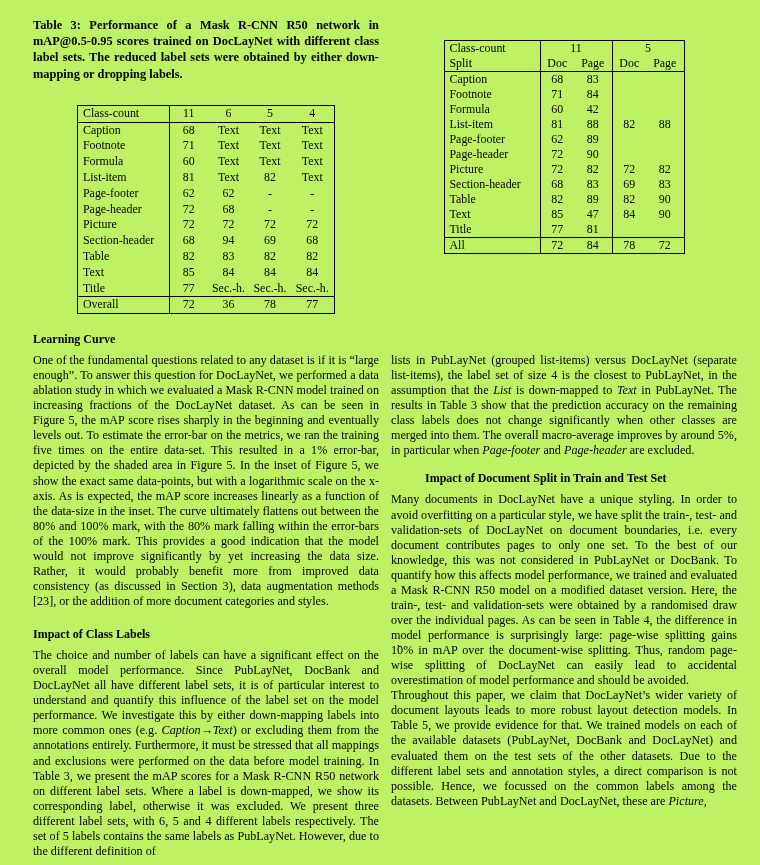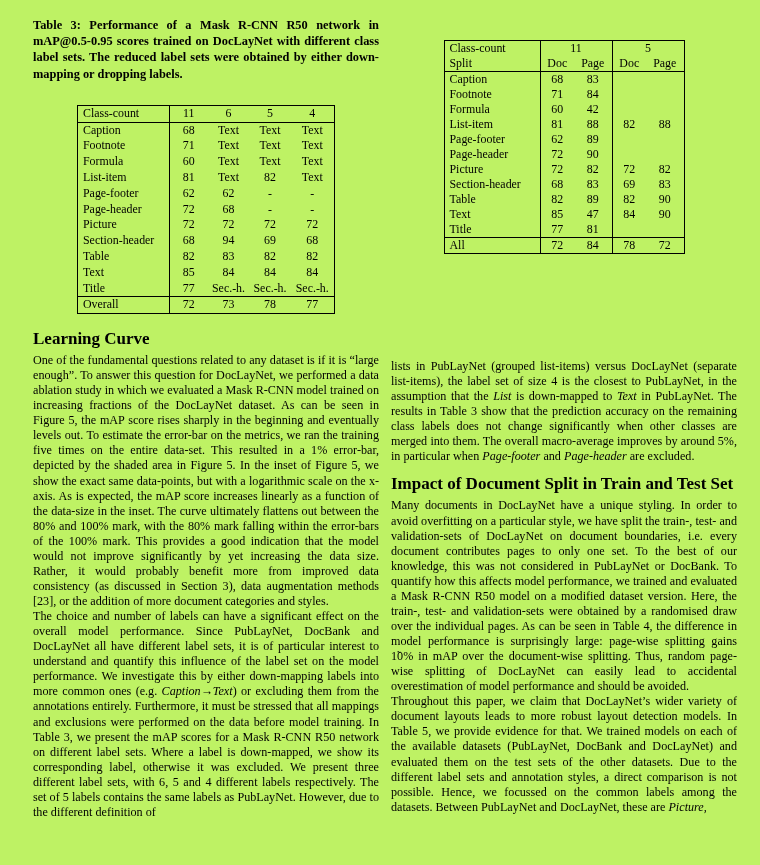--- a/index.html
+++ b/index.html
@@ -32,29 +32,29 @@
   .paper-table th:first-child, .paper-table td:first-child {
     text-align:left; padding-left:5px; border-right:1px solid #000;
   }
   .paper-table thead tr.rule-bottom th { border-bottom:1px solid #000; }
   .paper-table tr.rule-top td { border-top:1px solid #000; }
   .t4 tbody td:nth-child(3), .t4 tr.rule-top td:nth-child(3) { border-right:1px solid #000; }
   .t4 thead tr.h1 th:nth-child(2) { border-right:1px solid #000; }
   .t4 thead tr.h2row th:nth-child(3) { border-right:1px solid #000; }
 
   h2.section-heading {
-    font-size:17px; line-height:18px; font-weight:bold;
+    font-size:12px; line-height:18px; font-weight:bold;
     margin:16px 0 5px 0;
   }
-  .col-right h2.section-heading { margin-top:11px; }
+  .col-right h2.section-heading { margin-top:11px;margin-left:34px; }
   p.body-text {
     margin:0; font-size:12.15px; line-height:15.06px;
     text-align:justify;
   }
-  p.continuation { margin-top:22px; }
+  p.continuation { margin-top:16px; }
   .it { font-style:italic; }
 </style>
 </head>
 <body>
 
 <div class="page">
 
   <div class="col col-left">
     <div class="top-block">
       <p class="caption">Table 3: Performance of a Mask R-CNN R50 network in mAP@0.5-0.95 scores trained on DocLayNet with different class label sets. The reduced label sets were obtained by either down-mapping or dropping labels.</p>
@@ -151,31 +151,32 @@
               <td>77</td>
               <td>Sec.-h.</td>
               <td>Sec.-h.</td>
               <td>Sec.-h.</td>
             </tr>
           </tbody>
         <tbody>
           <tr class="rule-top">
             <td>Overall</td>
             <td>72</td>
-            <td>73</td>
+            <td>36</td>
             <td>78</td>
             <td>77</td>
           </tr>
         </tbody>
       </table>
     </div>
 
     <h2 class="section-heading">Learning Curve</h2>
     <p class="body-text"><span>One of the fundamental questions related to any dataset is if it is “large enough”. To answer this question for DocLayNet, we performed a data ablation study in which we evaluated a Mask R-CNN model trained on increasing fractions of the DocLayNet dataset. As can be seen in Figure 5, the mAP score rises sharply in the beginning and eventually levels out. To estimate the error-bar on the metrics, we ran the training five times on the entire data-set. This resulted in a 1% error-bar, depicted by the shaded area in Figure 5. In the inset of Figure 5, we show the exact same data-points, but with a logarithmic scale on the x-axis. As is expected, the mAP score increases linearly as a function of the data-size in the inset. The curve ultimately flattens out between the 80% and 100% mark, with the 80% mark falling within the error-bars of the 100% mark. This provides a good indication that the model would not improve significantly by yet increasing the data size. Rather, it would probably benefit more from improved data consistency (as discussed in Section 3), data augmentation methods [23], or the addition of more document categories and styles.</span></p>
 
+    <h2 class="section-heading">Impact of Class Labels</h2>
     <p class="body-text"><span>The choice and number of labels can have a significant effect on the overall model performance. Since PubLayNet, DocBank and DocLayNet all have different label sets, it is of particular interest to understand and quantify this influence of the label set on the model performance. We investigate this by either down-mapping labels into more common ones (e.g. </span><span class="it">Caption</span><span>→</span><span class="it">Text</span><span>) or excluding them from the annotations entirely. Furthermore, it must be stressed that all mappings and exclusions were performed on the data before model training. In Table 3, we present the mAP scores for a Mask R-CNN R50 network on different label sets. Where a label is down-mapped, we show its corresponding label, otherwise it was excluded. We present three different label sets, with 6, 5 and 4 different labels respectively. The set of 5 labels contains the same labels as PubLayNet. However, due to the different definition of</span></p>
   </div>
 
   <div class="col col-right">
     <div class="top-block">
       <table class="paper-table t4">
         <colgroup>
           <col style="width:96px">
             <col style="width:34px">
             <col style="width:38px">

